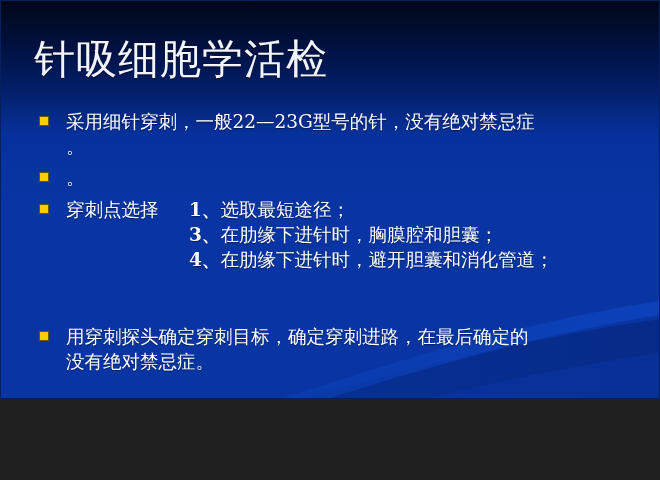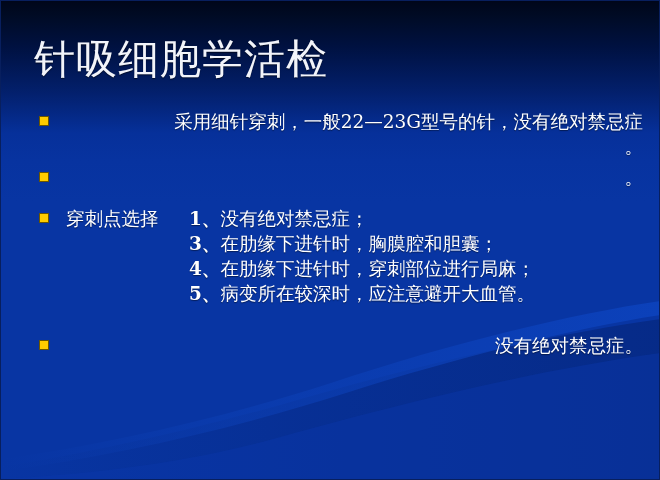--- a/index.html
+++ b/index.html
@@ -3,21 +3,21 @@
 <meta charset="utf-8">
 <style>
   html, body {
     margin: 0;
     padding: 0;
     background: #202020;
   }
   #slide {
     position: relative;
     width: 660px;
-    height: 480px;
+    height: 399px;
     overflow: hidden;
     box-sizing: border-box;
     border: 1px solid #081f5e;
     font-family: "DejaVu Serif", "Liberation Serif", serif;
     background:
       linear-gradient(to bottom,
         #00061a 0px,
         #000b24 14px,
         #001141 46px,
         #03206d 92px,
@@ -68,28 +68,26 @@
     width: 10px;
     height: 10px;
     background: #ffcc00;
     border: 1px solid #6b5600;
     box-sizing: border-box;
   }
   .btext {
     display: block;
     white-space: pre-wrap;
     text-shadow: 0 1px 1px rgba(0,0,0,0.45);
-    text-align: right;
   }
 
   
   .numbered-block {
     position: relative;
     padding-left: 35px;
-    margin-top: 9px;
   }
   .numbered-head {
     display: inline-block;
     white-space: nowrap;
     text-shadow: 0 1px 1px rgba(0,0,0,0.45);
   }
   .numbered-list {
     position: absolute;
     left: 158px;
     top: 0;
@@ -147,36 +145,34 @@
       <span class="btext">。</span>
     </div>
 
     <div class="gap-b"></div>
 
     <div class="bullet-row numbered-block">
       <span class="bullet-mark"></span>
       <span class="numbered-head">穿刺点选择</span>
       <div class="numbered-list">
         <div class="num-item">
-          <span class="n">1、</span><span>没有绝对禁忌症；</span>
+          <span class="n">1、</span><span>选取最短途径；</span>
         </div>
         <div class="num-item">
           <span class="n">3、</span><span>在肋缘下进针时，胸膜腔和胆囊；</span>
         </div>
         <div class="num-item">
-          <span class="n">4、</span><span>在肋缘下进针时，穿刺部位进行局麻；</span>
-        </div>
-        <div class="num-item">
-          <span class="n">5、</span><span>病变所在较深时，应注意避开大血管。</span>
+          <span class="n">4、</span><span>在肋缘下进针时，避开胆囊和消化管道；</span>
         </div>
       </div>
     </div>
 
     <div style="height:102px"></div>
 
 
     <div class="bullet-row">
       <span class="bullet-mark"></span>
+      <span class="btext">用穿刺探头确定穿刺目标，确定穿刺进路，在最后确定的</span>
       <span class="btext">没有绝对禁忌症。</span>
     </div>
 
   </div>
 </div>
 
 </body></html>

